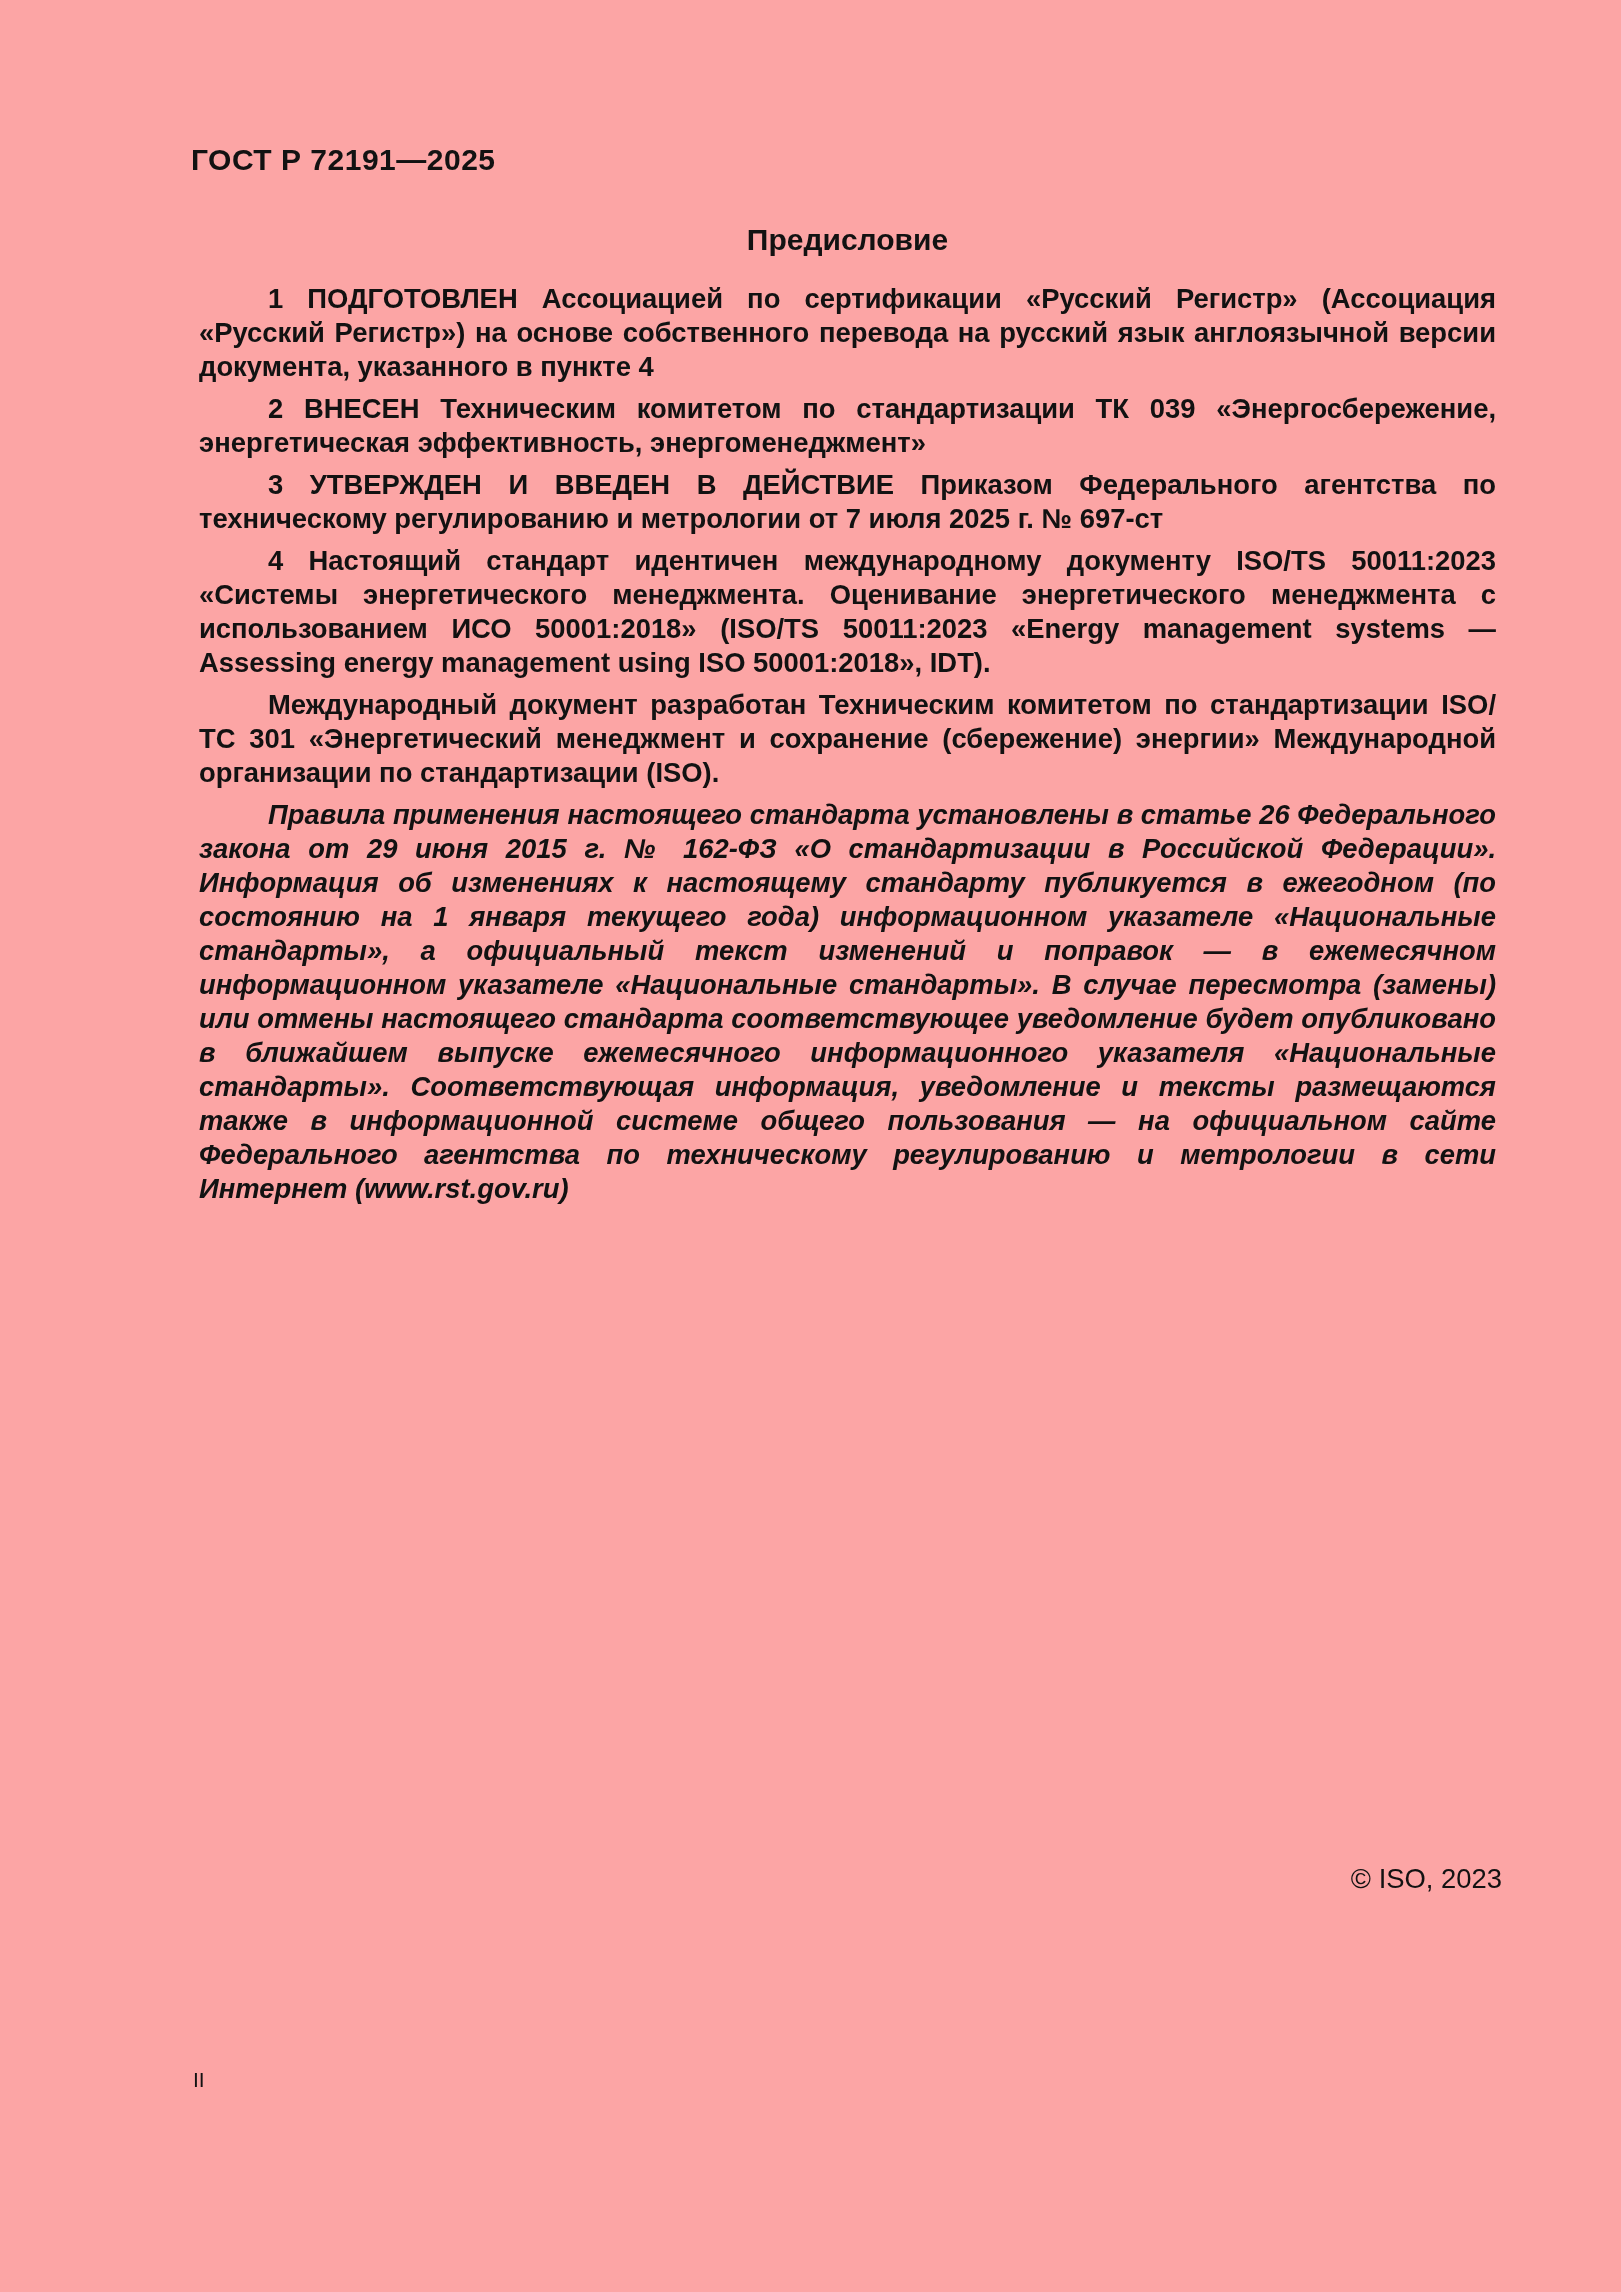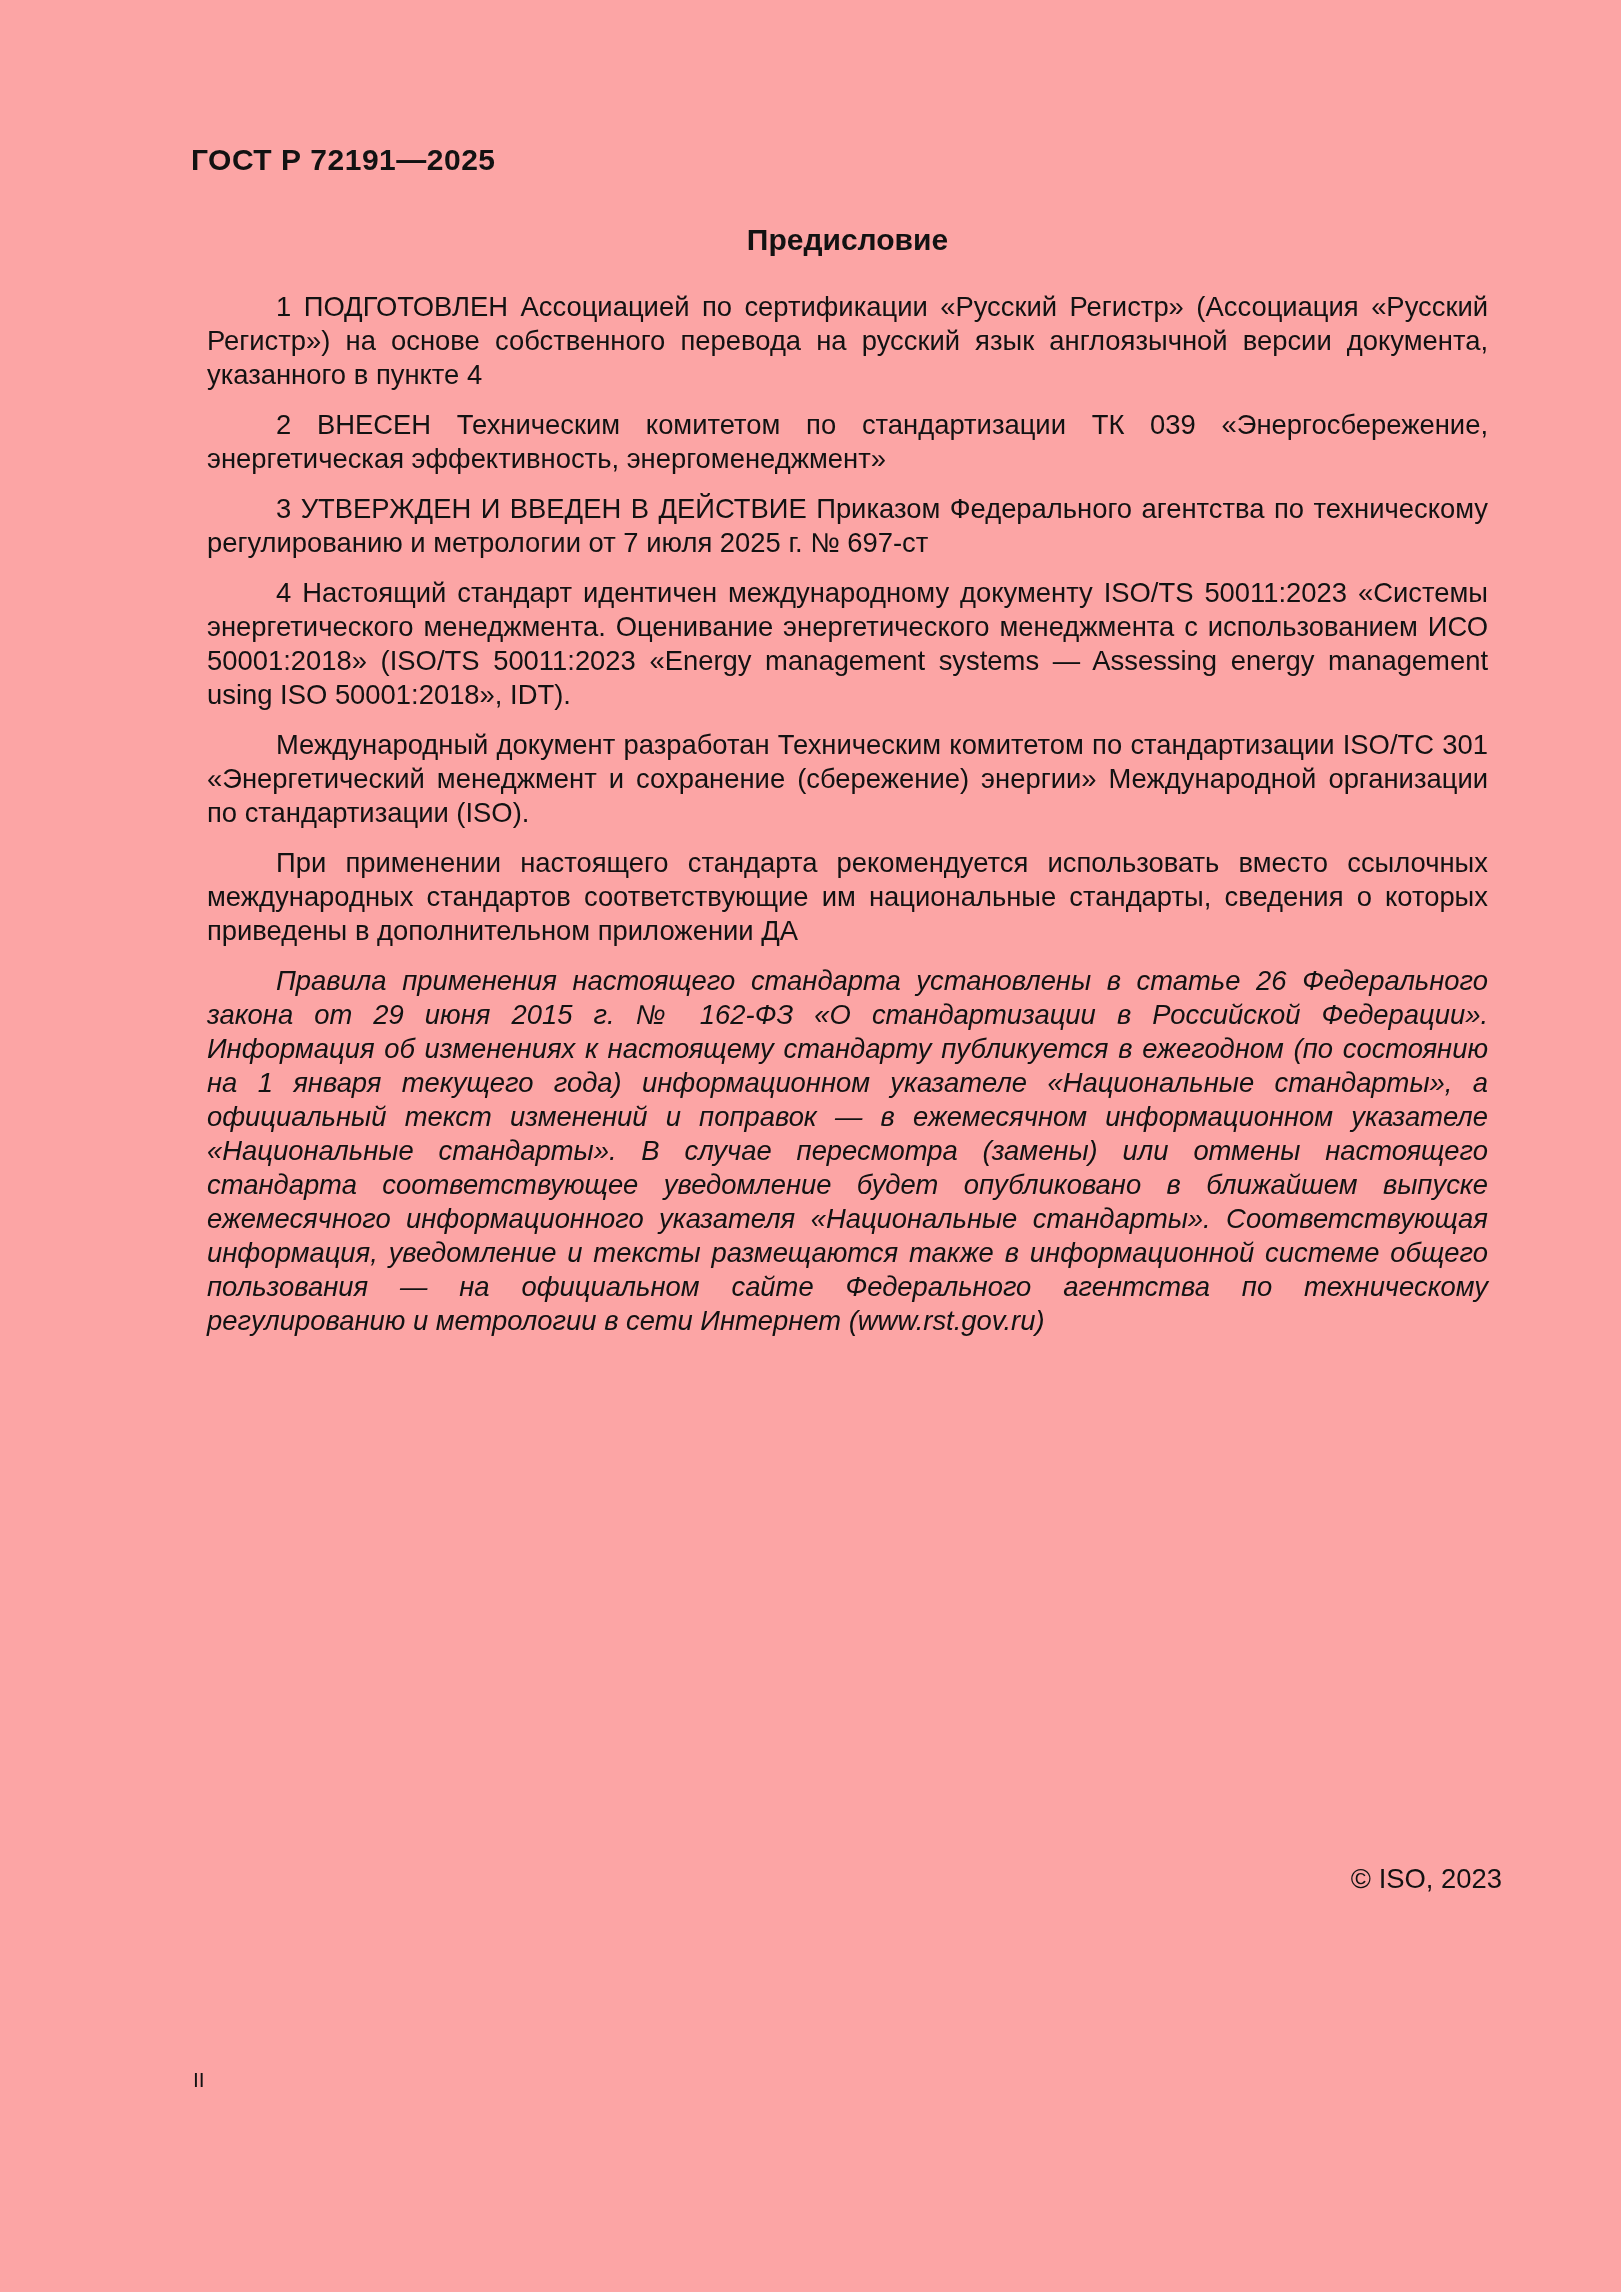--- a/index.html
+++ b/index.html
@@ -36,23 +36,24 @@
   }
   .body-block {
     position: absolute;
     left: 191px;
     top: 274px;
     width: 1313px;
     font-size: 27.4px;
     line-height: 34px;
   }
   .body-block p {
-    margin: 16px;
+    margin: 8px;
     text-indent: 69px;
     text-align: justify;
+    font-weight: bold;
   }
   .p-item1 { margin-top: 9.8px; }
   .p-item2 { margin-top: 29px; }
   .p-item3 { margin-top: 29px; }
   .p-item4 { margin-top: 31px; }
   .p-item5 { margin-top: 24.5px; text-align: left; }
   .legal-notice {
     margin-top: 93px;
     font-style: italic;
   }
@@ -92,21 +93,20 @@
   <div class="doc-code">ГОСТ Р 72191—2025</div>
 
   <div class="page-title">Предисловие</div>
 
   <div class="body-block">
     <p class="p-item1">1 ПОДГОТОВЛЕН Ассоциацией по сертификации «Русский Регистр» (Ассоциация «Русский Регистр») на основе собственного перевода на русский язык англоязычной версии документа, указанного в пункте 4</p>
     <p class="p-item2">2 ВНЕСЕН Техническим комитетом по стандартизации ТК 039 «Энергосбережение, энергетическая эффективность, энергоменеджмент»</p>
     <p class="p-item3">3 УТВЕРЖДЕН И ВВЕДЕН В ДЕЙСТВИЕ Приказом Федерального агентства по техническому регулированию и метрологии от 7 июля 2025 г. № 697-ст</p>
     <p class="p-item4">4 Настоящий стандарт идентичен международному документу ISO/TS 50011:2023 «Системы энергетического менеджмента. Оценивание энергетического менеджмента с использованием ИСО 50001:2018» (ISO/TS 50011:2023 «Energy management systems — Assessing energy management using ISO 50001:2018», IDT).</p>
     <p class="p-item4-note">Международный документ разработан Техническим комитетом по стандартизации ISO/ТС 301 «Энергетический менеджмент и сохранение (сбережение) энергии» Международной организации по стандартизации (ISO).</p>
-    <p class="p-item4-recommendation">При применении настоящего стандарта рекомендуется использовать вместо ссылочных международных стандартов соответствующие им национальные стандарты, сведения о которых приведены в дополнительном приложении ДА</p>
     <p class="legal-notice">Правила применения настоящего стандарта установлены в статье 26 Федерального закона от 29 июня 2015 г. № 162-ФЗ «О стандартизации в Российской Федерации». Информация об изменениях к настоящему стандарту публикуется в ежегодном (по состоянию на 1 января текущего года) информационном указателе «Национальные стандарты», а официальный текст изменений и поправок — в ежемесячном информационном указателе «Национальные стандарты». В случае пересмотра (замены) или отмены настоящего стандарта соответствующее уведомление будет опубликовано в ближайшем выпуске ежемесячного информационного указателя «Национальные стандарты». Соответствующая информация, уведомление и тексты размещаются также в информационной системе общего пользования — на официальном сайте Федерального агентства по техническому регулированию и метрологии в сети Интернет (www.rst.gov.ru)</p>
   </div>
 
   <div class="copyright-block">
     <div>© ISO, 2023</div>
   </div>
 
 
   <div class="page-number">II</div>
 

